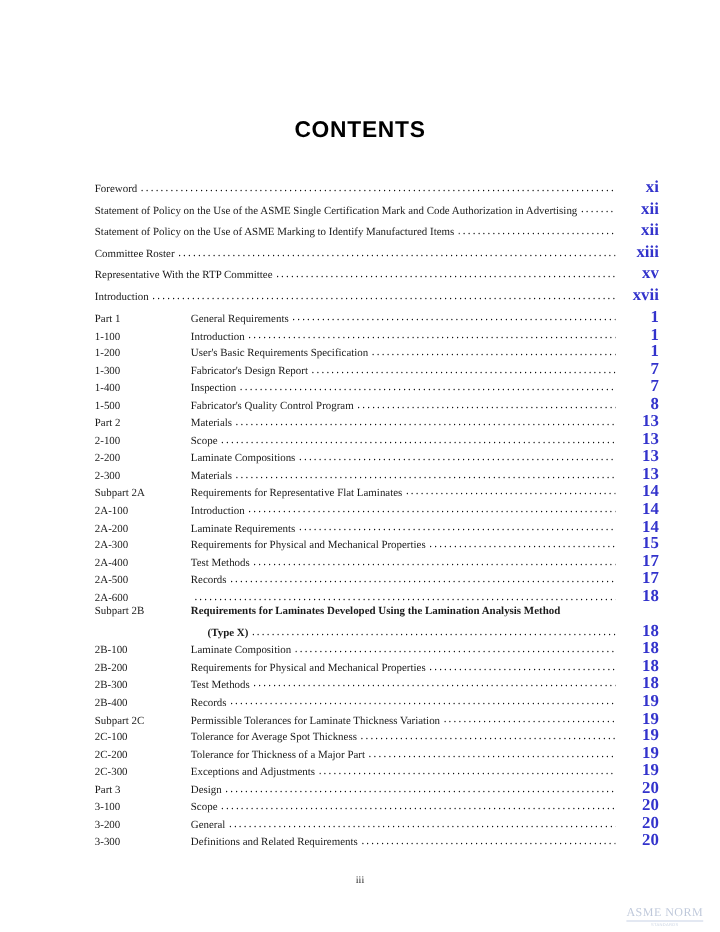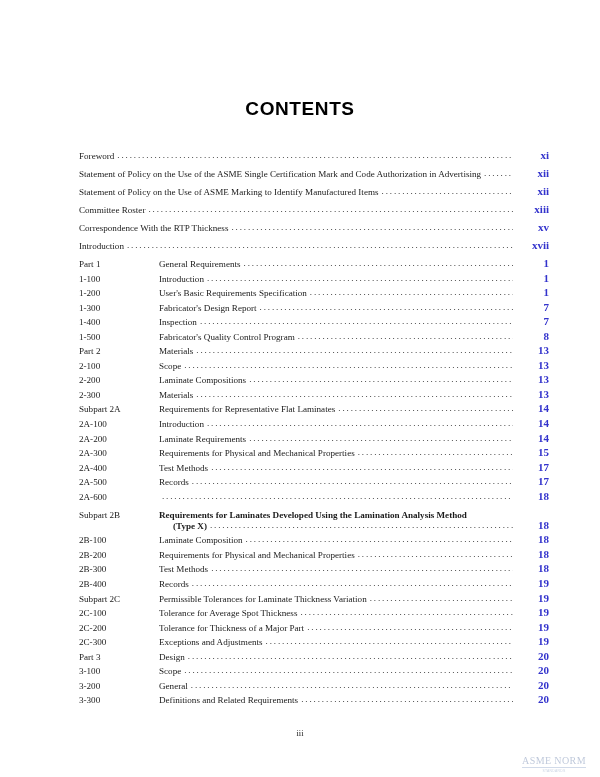--- a/index.html
+++ b/index.html
@@ -83,33 +83,32 @@
   }
   .leader::after {
     content: "......................................................................................................................................";
   }
 
   .col-page {
     flex: 0 0 34px;
     text-align: right;
     color: #3333cc;
     font-weight: bold;
-    font-size: 11px;
+    font-size: 14px;
     white-space: nowrap;
   }
 
   .bold .col-num,
   .bold .col-title {
     font-weight: normal;
   }
 
   
   .toc-row.two-line {
     height: 14.55px;
-    align-items: flex-end;
   }
   .toc-row.cont-line {
     height: 14.55px;
   }
   .cont-line .col-num { flex: 0 0 80px; }
   .cont-line .col-title {
     padding-left: 14px;
     font-weight: bold;
   }
   .two-line .col-title { font-weight: bold; }
@@ -182,21 +181,21 @@
           <div class="col-title">Statement of Policy on the Use of ASME Marking to Identify Manufactured Items</div>
           <div class="leader"></div>
           <div class="col-page">xii</div>
         </div>
         <div class="toc-row">
           <div class="col-title">Committee Roster</div>
           <div class="leader"></div>
           <div class="col-page">xiii</div>
         </div>
         <div class="toc-row">
-          <div class="col-title">Correspondence With the RTP Thickness</div>
+          <div class="col-title">Representative With the RTP Committee</div>
           <div class="leader"></div>
           <div class="col-page">xv</div>
         </div>
         <div class="toc-row">
           <div class="col-title">Introduction</div>
           <div class="leader"></div>
           <div class="col-page">xvii</div>
         </div>
       </div>
     <div class="body-section">

